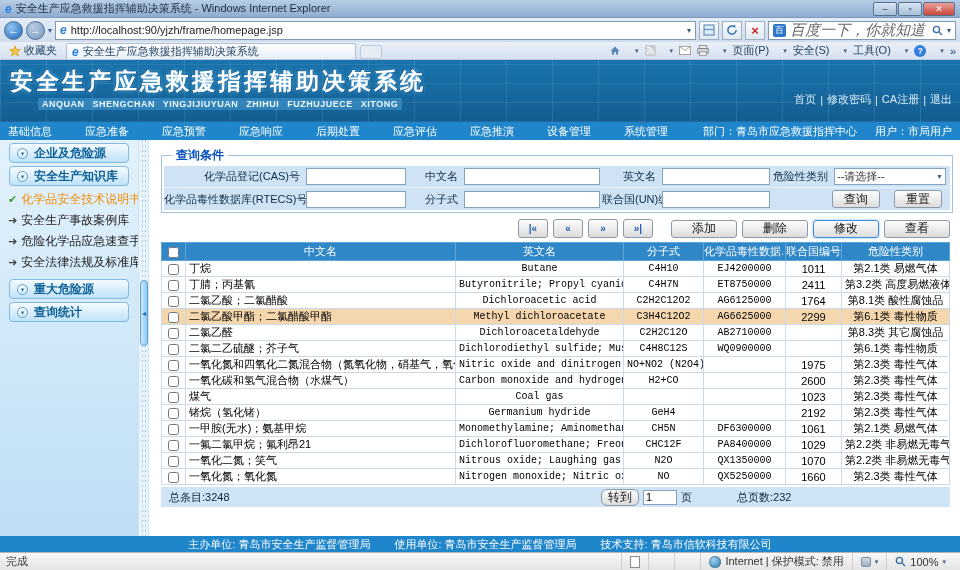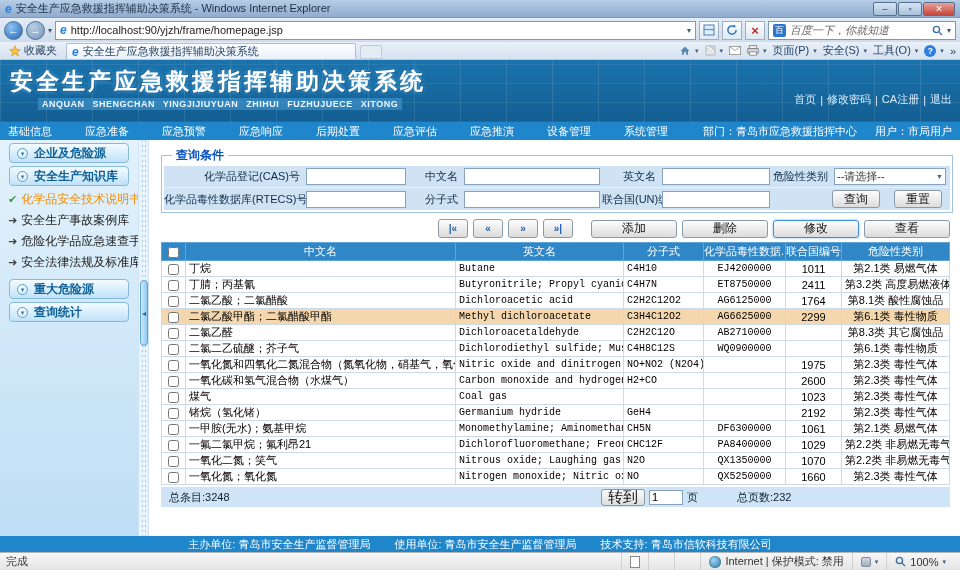--- a/index.html
+++ b/index.html
@@ -21,32 +21,32 @@
     font-size:11px;color:#fff;font-weight:bold;}
   .navcirc.back{background:radial-gradient(circle at 35% 30%,#8fc3f2,#1f66b8);}
   .navcirc.fwd{background:radial-gradient(circle at 35% 30%,#b9cfe4,#7396bb);}
   .tinyarrow{font-size:8px;color:#3c5possible;color:#3c5a78;}
   .addrfield{flex:1;height:19px;background:#fff;border:1px solid #8298ad;display:flex;align-items:center;gap:4px;padding:0 4px;font-size:11px;color:#222;}
   .addrfield .url{flex:1;white-space:nowrap;overflow:hidden;}
   .sqbtn{width:20px;height:19px;border:1px solid #9cb0c4;background:linear-gradient(#fdfdfe,#dfe8f1);
     display:flex;align-items:center;justify-content:center;font-size:12px;}
   .stopx{color:#c3261c;font-weight:bold;font-size:13px;}
   .searchbox{width:188px;height:19px;background:#fff;border:1px solid #8298ad;display:flex;align-items:center;gap:4px;padding:0 4px;}
-  .searchbox .stext{flex:1;font-size:11px;color:#666;font-style:italic;white-space:nowrap;overflow:hidden;}
+  .searchbox .stext{flex:1;font-size:15px;color:#666;font-style:italic;white-space:nowrap;overflow:hidden;}
   .bicon{width:13px;height:13px;border-radius:2px;background:#3076c8;color:#fff;font-size:9px;line-height:13px;text-align:center;}
 
   .favbar{height:18px;background:linear-gradient(#e9f0f9,#d6e2f0);border-bottom:1px solid #b9c9dc;
     display:flex;align-items:center;padding:0 4px;font-size:11px;color:#1e3c5c;gap:4px;}
   .favbtn{display:flex;align-items:center;gap:3px;padding:0 5px;}
   .tab{width:290px;height:16px;margin-top:1px;border:1px solid #aebfd3;border-bottom:none;border-radius:2px 2px 0 0;
     background:linear-gradient(#fdfeff,#e8f0f9);display:flex;align-items:center;gap:4px;padding:0 5px;}
   .tab .ttext{flex:1;white-space:nowrap;overflow:hidden;}
   .tabstub{width:22px;height:14px;margin-top:2px;border:1px solid #bccadb;background:#e4ecf5;border-radius:2px 2px 0 0;}
   .cmdright{margin-left:auto;display:flex;align-items:center;gap:6px;}
-  .cmditem{display:flex;align-items:center;gap:4px;}
+  .cmditem{display:flex;align-items:center;gap:14px;}
   .dropcaret{font-size:7px;color:#44607e;}
   .helpcirc{width:12px;height:12px;border-radius:50%;background:#2f7de0;color:#fff;font-size:9px;font-weight:bold;line-height:12px;text-align:center;}
 
   
   .app-header{height:62px;position:relative;background:#16689f;overflow:hidden;
     background-image:repeating-linear-gradient(90deg,rgba(255,255,255,.10) 0 1px,transparent 1px 46px),
                      repeating-linear-gradient(0deg,rgba(255,255,255,.07) 0 1px,transparent 1px 19px),
                      linear-gradient(180deg,#1a73ad,#135e92);}
   .app-title{position:absolute;left:10px;top:6px;font-size:23px;font-weight:bold;color:#fff;letter-spacing:3px;
     text-shadow:0 0 4px #66c4ff,1px 1px 1px #073d64,-1px -1px 1px #073d64;}
@@ -89,35 +89,35 @@
   .qlabel{text-align:right;padding-right:4px;font-size:11px;color:#112b44;white-space:nowrap;}
   input.qinput{height:17px;border:1px solid #86a3bd;background:#fff;margin:0 2px;width:calc(100% - 4px);font-size:11px;padding:0 2px;}
   .qselect{height:17px;border:1px solid #86a3bd;background:#fff;margin:0 4px 0 2px;display:flex;align-items:center;font-size:11px;color:#333;padding:0 2px;justify-content:space-between;}
   .qbtns{display:flex;justify-content:flex-end;gap:14px;padding-right:8px;}
   .btn{height:18px;min-width:48px;border:1px solid #8a9aa9;border-radius:3px;background:linear-gradient(#fdfdfd,#dcdcdc);
     font-size:12px;color:#111;display:flex;align-items:center;justify-content:center;padding:0 6px;cursor:pointer;}
 
   .toolbar{display:flex;justify-content:flex-end;align-items:center;gap:5px;margin:6px 0 4px;}
   .pager-btn{width:30px;height:19px;border:1px solid #8a9aa9;border-radius:3px;background:linear-gradient(#fdfdfd,#dcdcdc);
     font-size:10px;font-weight:bold;color:#1f5fae;display:flex;align-items:center;justify-content:center;cursor:pointer;}
-  .act-btn{width:86px;}
+  .act-btn{width:66px;}
   .act-btn.highlight{border:1px solid #3b8ede;box-shadow:0 0 3px #8fc0ee;text-align:center;}
   .tb-gap{width:8px;}
 
   table.data{width:100%;border-collapse:collapse;font-size:11px;table-layout:fixed;}
   table.data th{background:#2f87c7;color:#fff;height:18px;border:1px solid #5fa6d6;font-weight:normal;overflow:hidden;white-space:nowrap;}
   table.data td{height:16px;border:1px solid #ccd9e8;padding:0 3px;background:#fff;white-space:nowrap;overflow:hidden;color:#000;}
   table.data tr.selected td{background:#f5d7ae;}
-  td.en,td.fm,td.rt{font-family:"Liberation Mono","DejaVu Sans Mono",monospace;font-size:10px;}
+  td.en,td.fm,td.rt{font-family:"Liberation Mono","DejaVu Sans Mono",monospace;font-size:10px;text-align:center;}
   td.ctr{text-align:center;}
   .cbx{width:11px;height:11px;vertical-align:middle;}
 
   .pagebar{display:flex;align-items:center;background:#cfe4f7;height:20px;margin-top:2px;font-size:11px;padding:0 8px;color:#123;position:relative;}
   .goto-group{position:absolute;left:440px;display:flex;align-items:center;gap:4px;}
-  .goto-btn{min-width:32px;height:17px;font-size:15px;}
+  .goto-btn{min-width:32px;height:17px;font-size:12px;border-radius:6px;}
   .pageinput{width:34px;height:15px;border:1px solid #86a3bd;font-size:11px;padding:0 2px;background:#fff;}
   .totalpages{position:absolute;left:576px;text-align:right;}
 
   .app-footer{height:16px;background:#1f86cc;color:#fff;font-size:11px;display:flex;align-items:center;justify-content:center;gap:24px;}
 
   .statusbar{height:18px;background:linear-gradient(#f7f7f7,#e4e4e4);border-top:1px solid #b4b4b4;
     display:flex;align-items:center;font-size:11px;color:#333;padding:0 6px;}
   .seg{display:flex;align-items:center;gap:4px;padding:0 8px;border-left:1px solid #cfcfcf;height:100%;}
   .globe{width:12px;height:12px;border-radius:50%;background:radial-gradient(circle at 35% 30%,#9fd3f2,#2e77b8);
     box-shadow:inset 0 0 2px #1c5c3a;flex-shrink:0;}

